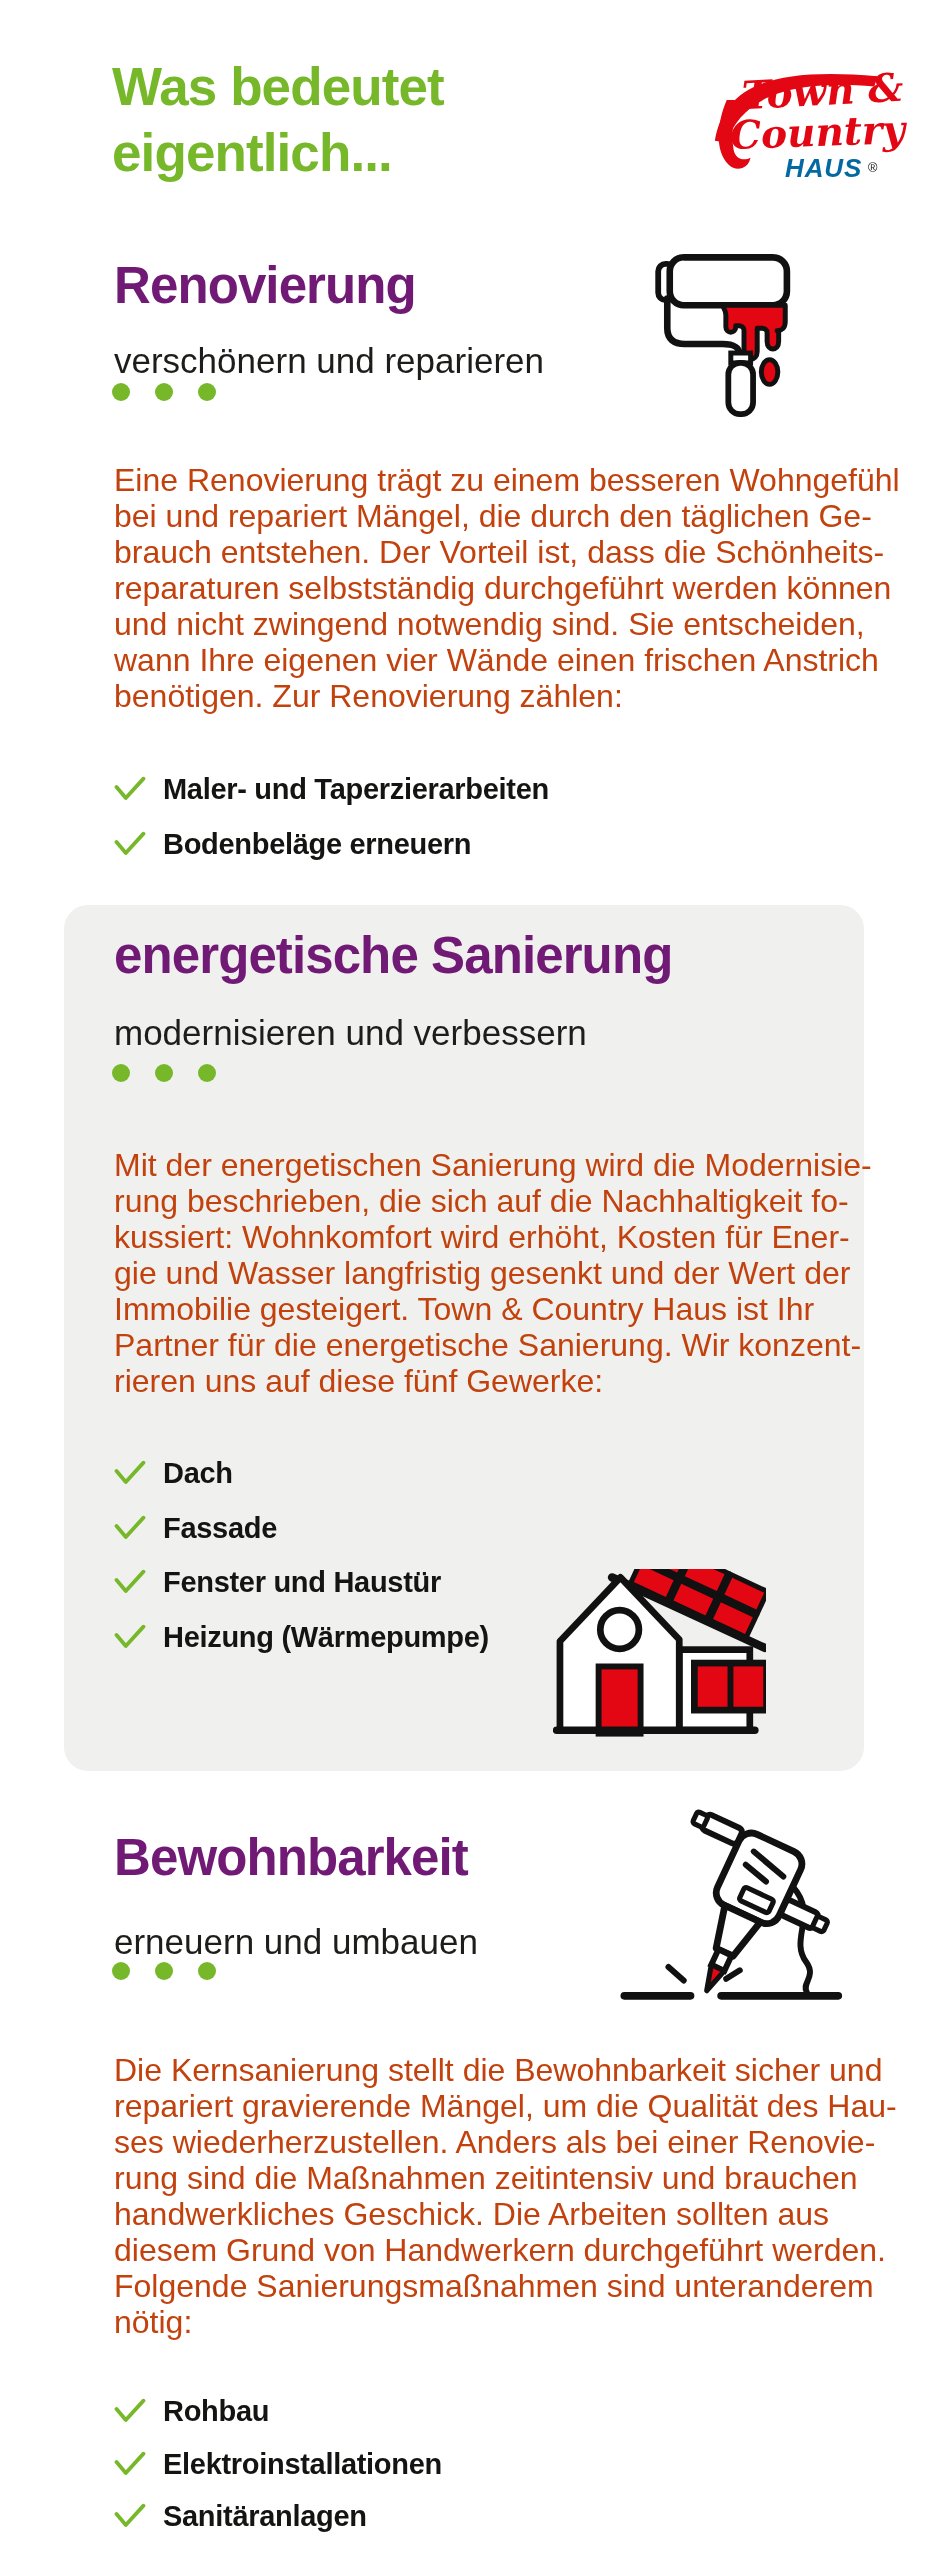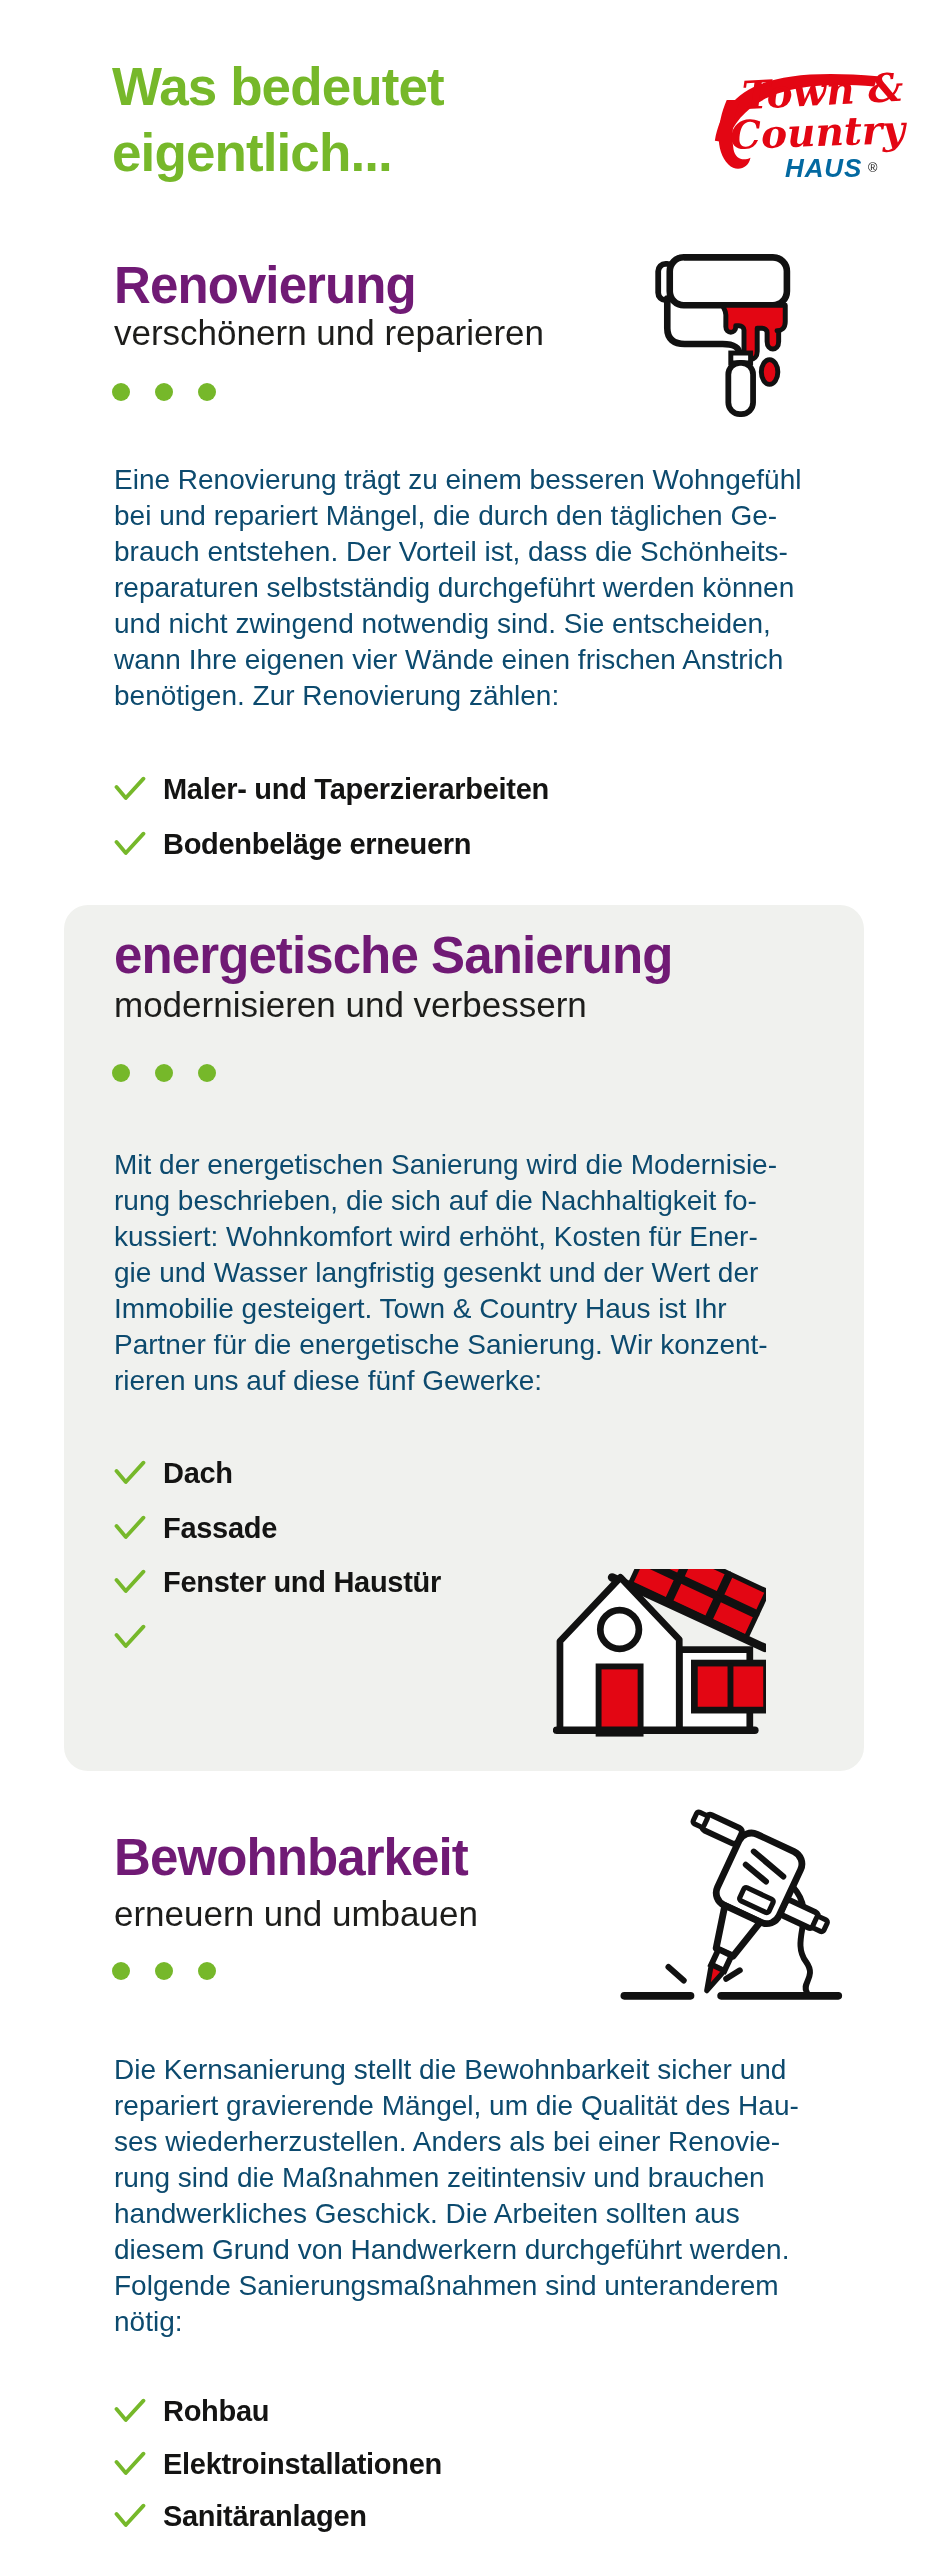--- a/index.html
+++ b/index.html
@@ -30,29 +30,29 @@
     font-family:"Liberation Sans",sans-serif;font-style:italic;font-weight:bold;
     font-size:26px;letter-spacing:0.9px;white-space:nowrap;
   }
   .logo-reg{position:absolute;left:160px;top:104px;font-size:12.8px;color:#111111;}
   
   .hd{
     left:114px;margin:0;color:#701a75;
     font-size:51px;line-height:54px;font-weight:bold;letter-spacing:-0.9px;white-space:nowrap;
   }
   .sub{
-    left:114px;font-size:35px;line-height:39px;font-weight:300;color:#1d1d1b;white-space:nowrap;
+    left:114px;font-size:35px;line-height:39px;font-weight:300;color:#1d1d1b;white-space:nowrap;margin-top:28px;
   }
   .dots{left:112px;height:18.7px;}
   .dot{
     display:inline-block;width:18px;height:18px;border-radius:50%;
     background:#76b82a;margin-right:25px;vertical-align:top;
   }
   .para{
-    left:114px;font-size:28px;line-height:36px;color:#0c4a6e;
+    left:114px;font-size:32px;line-height:36px;color:#c2410c;
     white-space:pre;font-weight:300;
   }
   .check-row{left:114px;height:34px;display:flex;align-items:center;}
   .check-row svg{width:32px;height:25.5px;flex:0 0 auto;margin-right:17px;}
   .check-label{
     font-size:29px;font-weight:bold;color:#141413;white-space:nowrap;letter-spacing:-0.3px;
   }
   
   .panel{
     left:64px;top:905px;width:800px;height:866px;
@@ -147,20 +147,21 @@
   <div class="abs check-row" style="top:1565px">
     <svg viewBox="0 0 38 30">
         <polyline points="3,13 14,26 35,3" fill="none" stroke="#76b82a" stroke-width="4.5" stroke-linecap="round" stroke-linejoin="round"></polyline>
       </svg>
     <span class="check-label">Fenster und Haustür</span>
   </div>
   <div class="abs check-row" style="top:1620px">
     <svg viewBox="0 0 38 30">
         <polyline points="3,13 14,26 35,3" fill="none" stroke="#76b82a" stroke-width="4.5" stroke-linecap="round" stroke-linejoin="round"></polyline>
       </svg>
+    <span class="check-label">Heizung (Wärmepumpe)</span>
   </div>
 
   <svg class="abs icon" style="left:553px;top:1569px" width="213" height="168" viewBox="0 0 253 200">
     <rect x="150" y="96" width="84" height="96" fill="#ffffff" stroke="#111111" stroke-width="8"></rect>
     <g transform="translate(92,17) rotate(25)">
       <rect x="0" y="-60" width="48" height="28" fill="#e30613" stroke="#111111" stroke-width="6"></rect>
       <rect x="52" y="-60" width="48" height="28" fill="#e30613" stroke="#111111" stroke-width="6"></rect>
       <rect x="104" y="-60" width="48" height="28" fill="#e30613" stroke="#111111" stroke-width="6"></rect>
       <rect x="0" y="-28" width="48" height="28" fill="#e30613" stroke="#111111" stroke-width="6"></rect>
       <rect x="52" y="-28" width="48" height="28" fill="#e30613" stroke="#111111" stroke-width="6"></rect>

